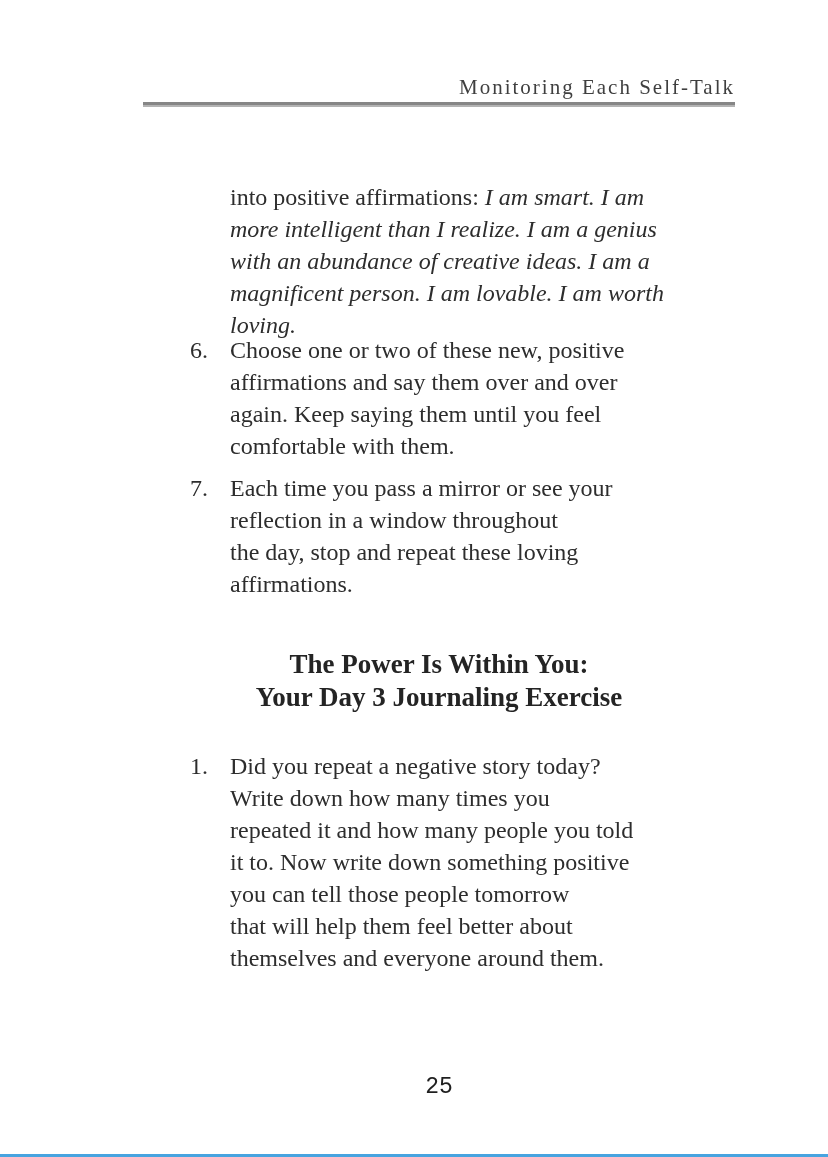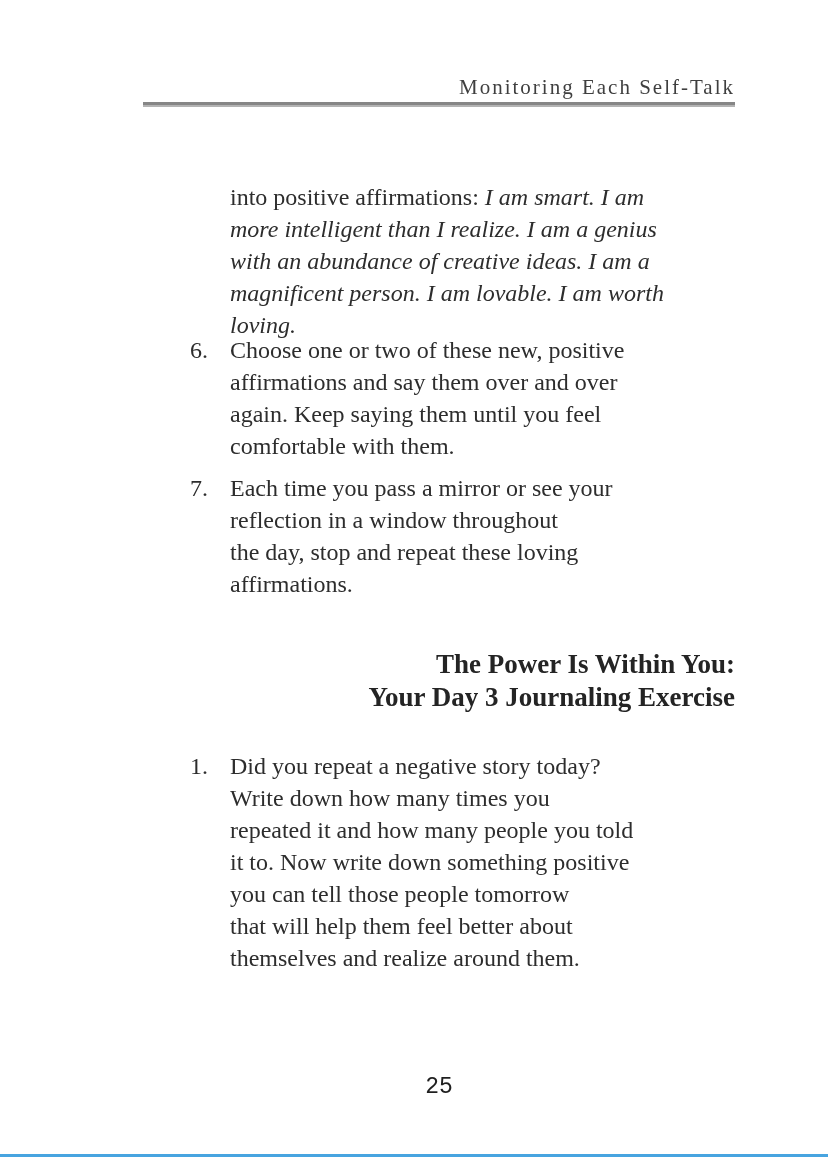--- a/index.html
+++ b/index.html
@@ -60,21 +60,21 @@
     white-space: pre-line;
   }
   #item-6 { top: 334px; }
   #item-7 { top: 472px; }
   #item-1 { top: 750px; }
   .section-heading {
     position: absolute;
     left: 143px;
     top: 648px;
     width: 592px;
-    text-align: right;
+    text-align: center;
     font-weight: bold;
     font-size: 27px;
     line-height: 33px;
     color: #242424;
     white-space: pre-line;
   }
   .folio {
     position: absolute;
     left: 143px;
     top: 1074px;
@@ -128,20 +128,20 @@
 Your Day 3 Journaling Exercise</div>
 
   <div class="list-item body-text" id="item-1">
     <span class="num">1.</span>
     <span class="txt">Did you repeat a negative story today?
 Write down how many times you
 repeated it and how many people you told
 it to. Now write down something positive
 you can tell those people tomorrow
 that will help them feel better about
-themselves and realize around them.</span>
+themselves and everyone around them.</span>
   </div>
 
   <div class="folio">25</div>
 
   <div class="bottom-bar"></div>
 
 </div>
 
 </body></html>

